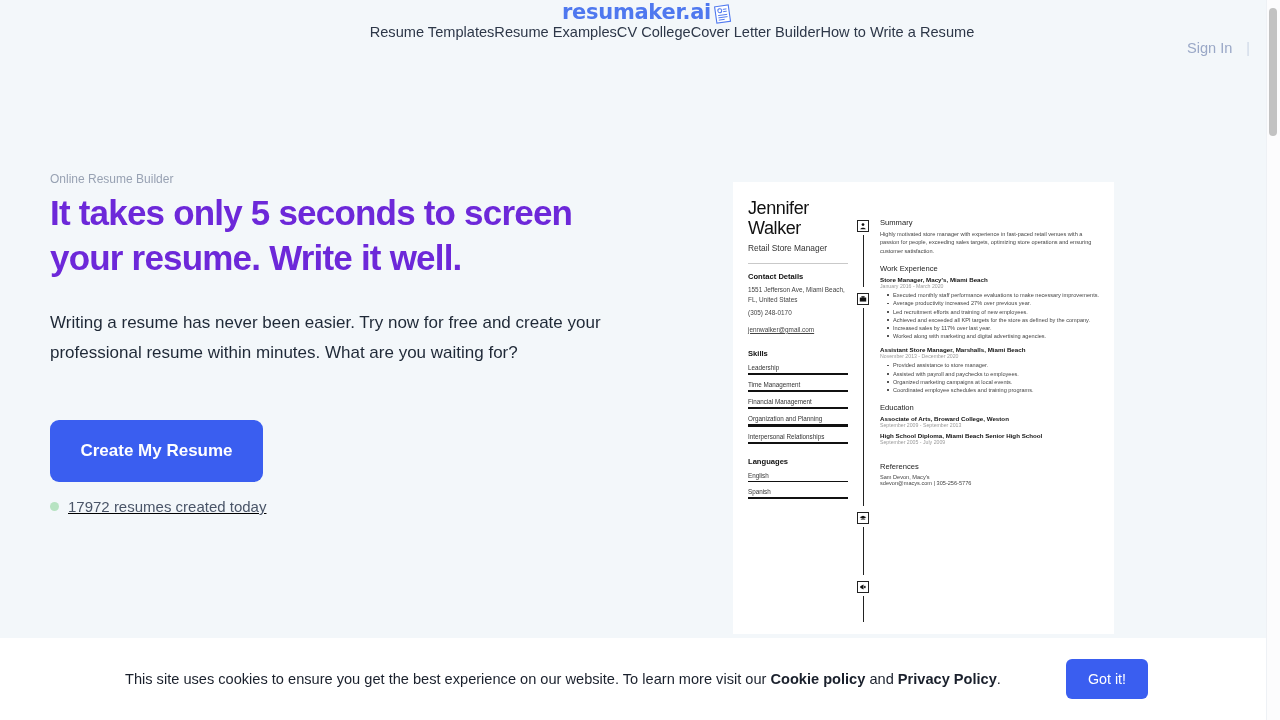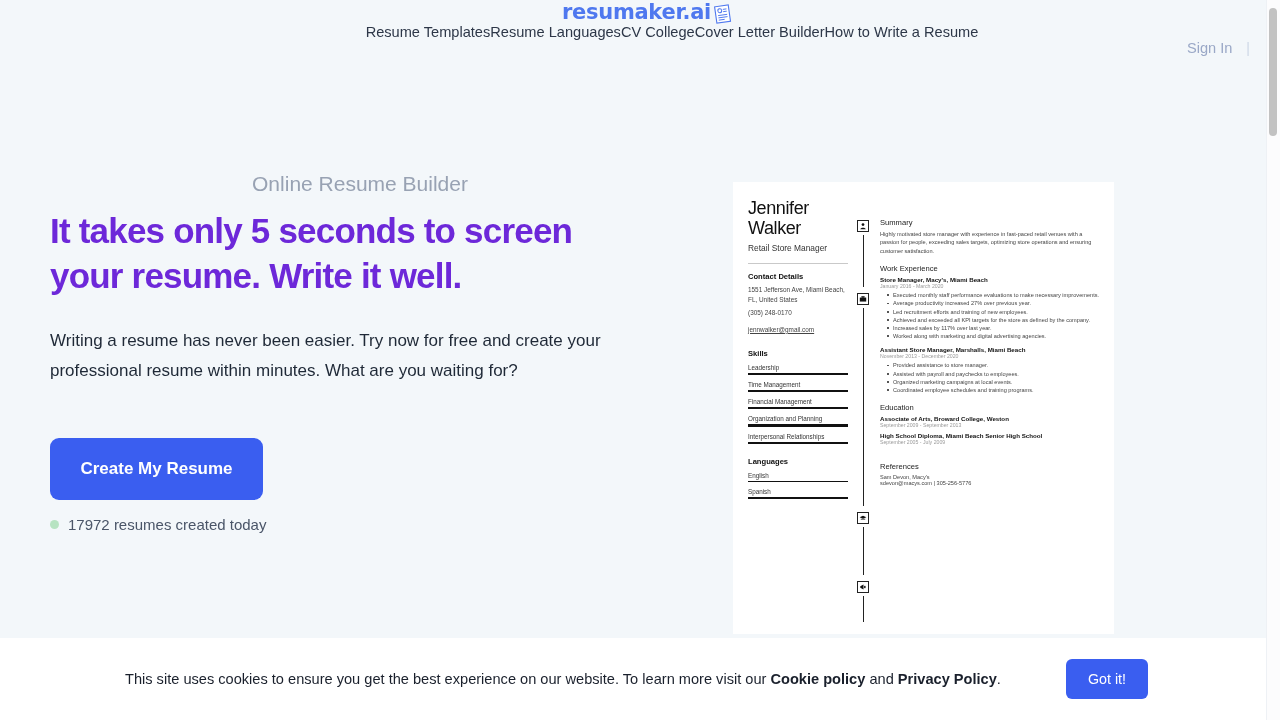--- a/index.html
+++ b/index.html
@@ -33,36 +33,36 @@
   }
   .divider-pipe { color: #cdd7e6; font-size: 14px; margin-right: 16px; }
   .signup-btn {
     width: 100px; height: 44px; border: 1px solid #bcd0f5; border-radius: 7px;
     background: #f8fbfe; color: #3b6ae8; font-size: 14.6px; font-weight: 700;
     display: flex; align-items: center; justify-content: center; cursor: pointer;
   }
 
   
   .hero-left { position: absolute; left: 50px; top: 172px; width: 620px; }
-  .eyebrow { font-size: 21px; color: #98a2b3; margin-bottom: 12px; text-align: center; }
+  .eyebrow { font-size: 12px; color: #98a2b3; margin-bottom: 4px; }
   .headline {
     font-size: 35px; line-height: 45px; font-weight: 700; color: #6d28d9;
     letter-spacing: -0.8px; max-width: 600px;
   }
   .subtext {
     margin-top: 28px; font-size: 17px; line-height: 30px; color: #1f2937;
     max-width: 560px;
   }
   .cta {
     margin-top: 52px; width: 213px; height: 62px; background: #3a5ef0;
     border-radius: 9px; color: #fff; font-size: 17px; font-weight: 700;
     display: flex; align-items: center; justify-content: center; cursor: pointer;
     border: none;
   }
-  .counter { margin-top: 16px; display: flex; align-items: center; gap: 9px; }
+  .counter { margin-top: 16px; display: flex; align-items: center; gap: 9px; text-decoration: underline; }
   .dot { width: 9px; height: 9px; border-radius: 50%; background: #b7e3c2; }
   .counter-text { font-size: 15px; color: #4a5568; }
 
   
   .resume-panel {
     position: absolute; left: 733px; top: 182px; width: 381px; height: 452px;
     background: #ffffff;
   }
   .resume-inner { position: relative; width: 100%; height: 100%; padding: 16px 14px 0 15px; display: flex; }
   .col-left { width: 100px; flex: 0 0 100px; }
@@ -152,21 +152,21 @@
             <line x1="6.5" y1="13" x2="16.5" y2="13" stroke="#4f78ef" stroke-width="1"></line>
             <line x1="6.5" y1="15.5" x2="16.5" y2="15.5" stroke="#4f78ef" stroke-width="1"></line>
             <line x1="6.5" y1="18" x2="13" y2="18" stroke="#4f78ef" stroke-width="1"></line>
           </g>
         </svg>
       </span>
     </div>
 
     <nav class="nav">
       <span class="nav-item">Resume Templates</span>
-      <span class="nav-item">Resume Languages</span>
+      <span class="nav-item">Resume Examples</span>
       <span class="nav-item">CV College</span>
       <span class="nav-item">Cover Letter Builder</span>
       <span class="nav-item">How to Write a Resume</span>
     </nav>
 
     <div class="right-area">
       <span class="signin">Sign In</span>
       <span class="divider-pipe">|</span>
     </div>
   </div>

